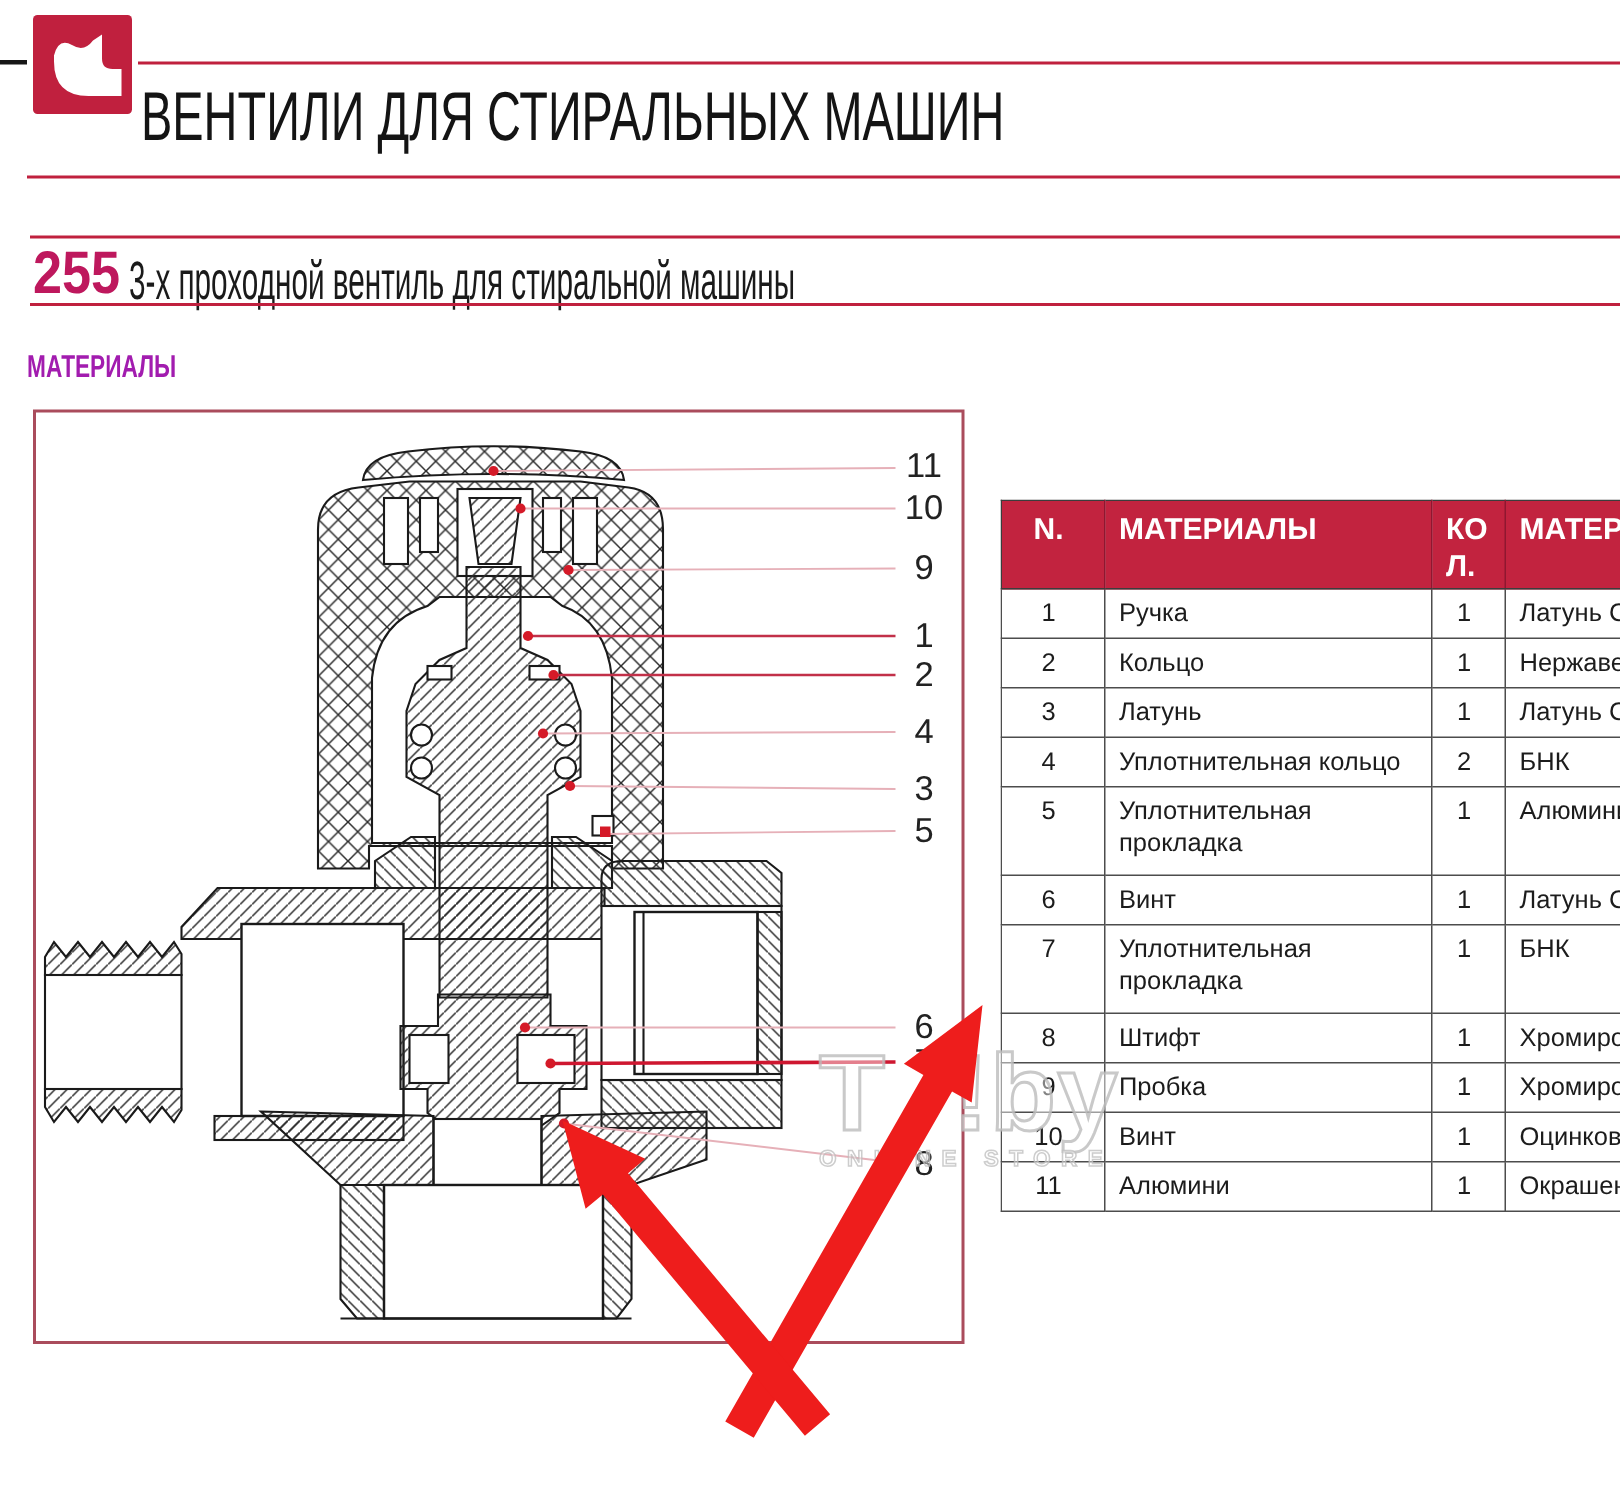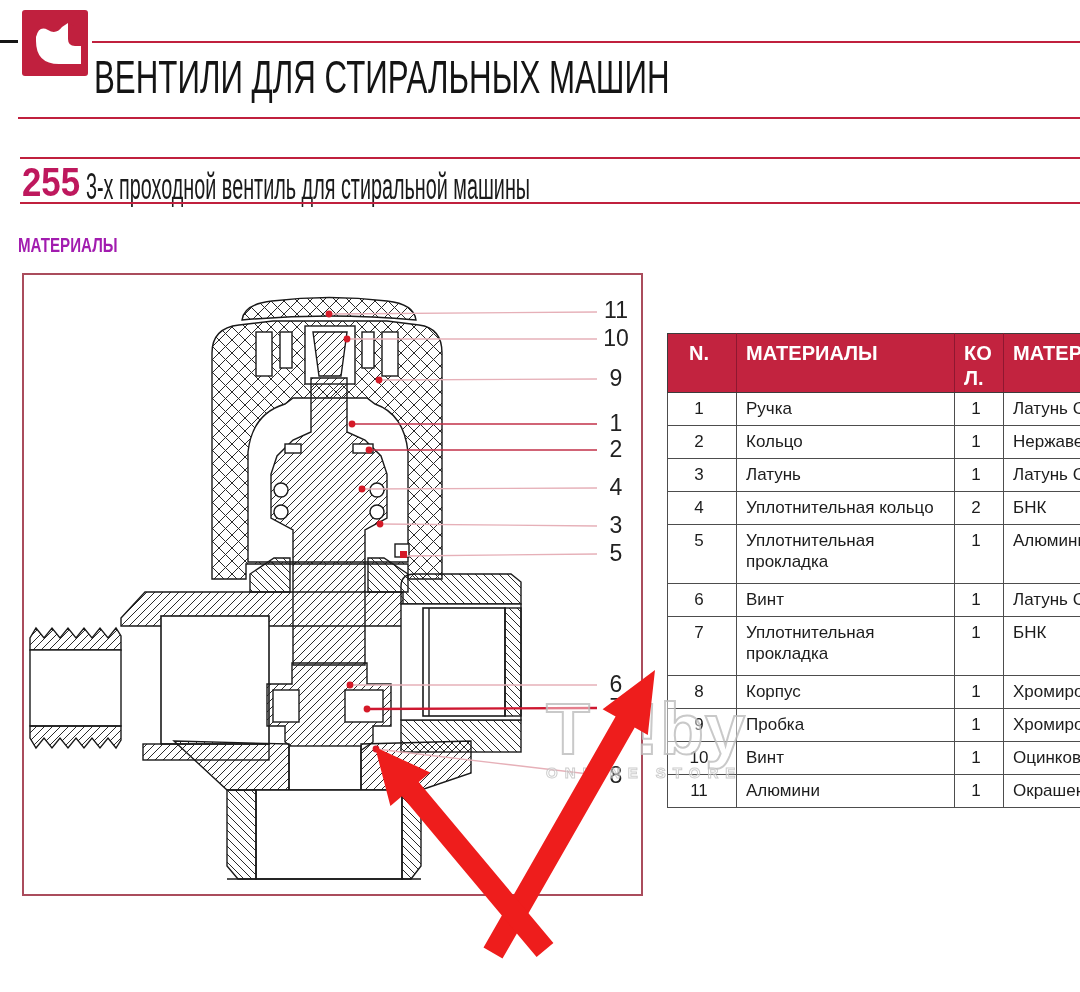--- a/index.html
+++ b/index.html
@@ -247,21 +247,21 @@
           <td>Латунь CW</td>
         </tr>
         <tr class="r2">
           <td class="cn">7</td>
           <td>Уплотнительная прокладка</td>
           <td class="cq">1</td>
           <td>БНК</td>
         </tr>
         <tr class="r1">
           <td class="cn">8</td>
-          <td>Корпус</td>
+          <td>Штифт</td>
           <td class="cq">1</td>
           <td>Хромиров</td>
         </tr>
         <tr class="r1">
           <td class="cn">9</td>
           <td>Пробка</td>
           <td class="cq">1</td>
           <td>Хромиров</td>
         </tr>
         <tr class="r1">

